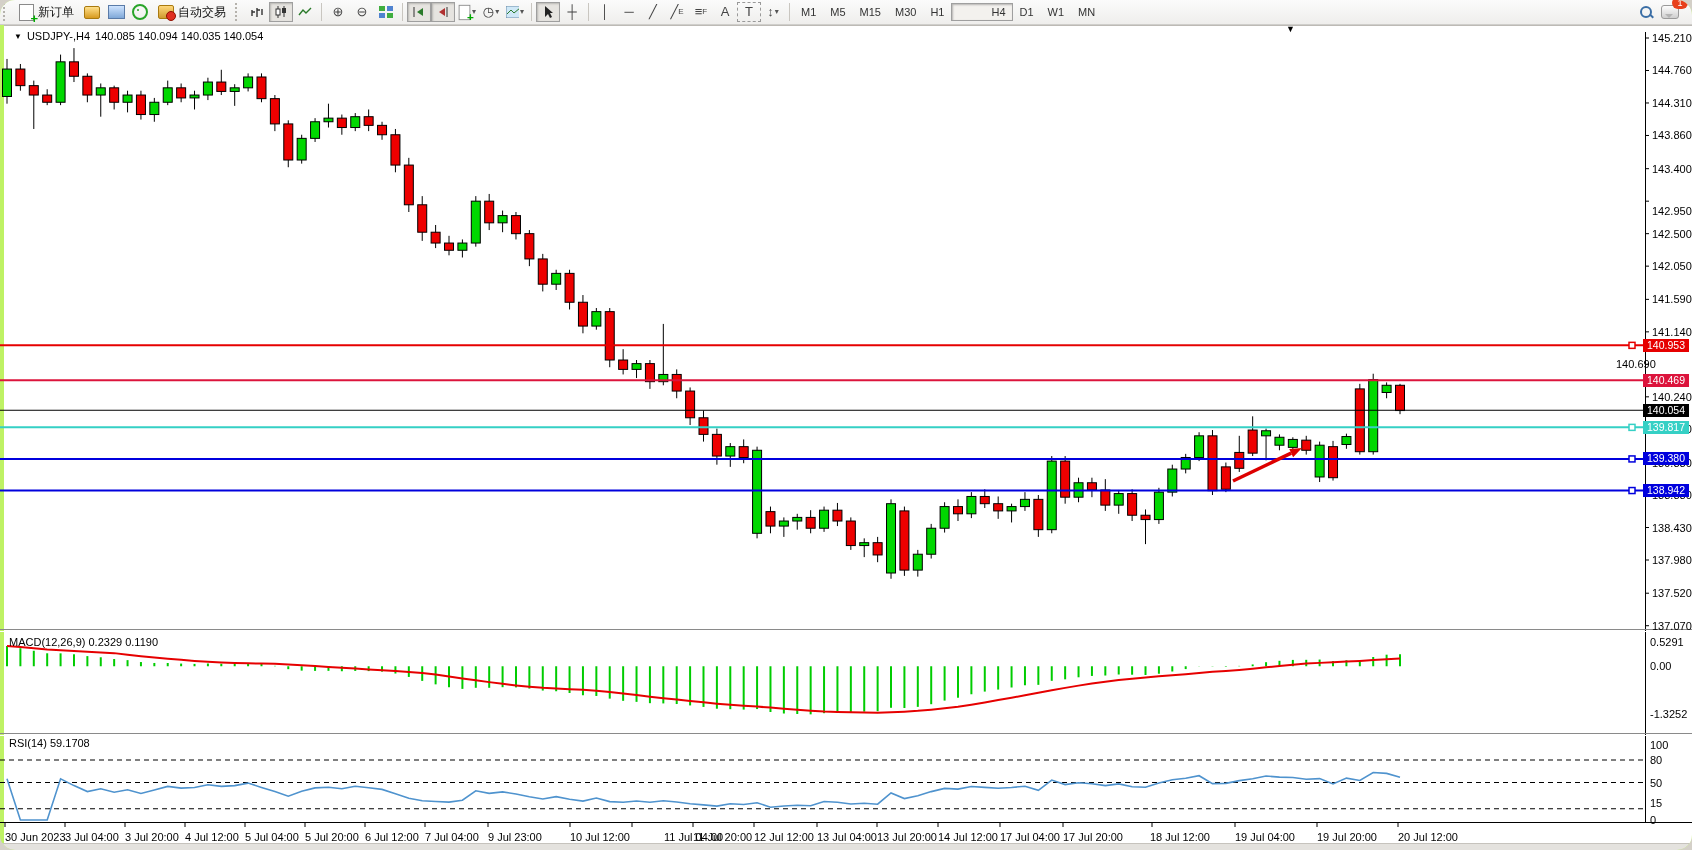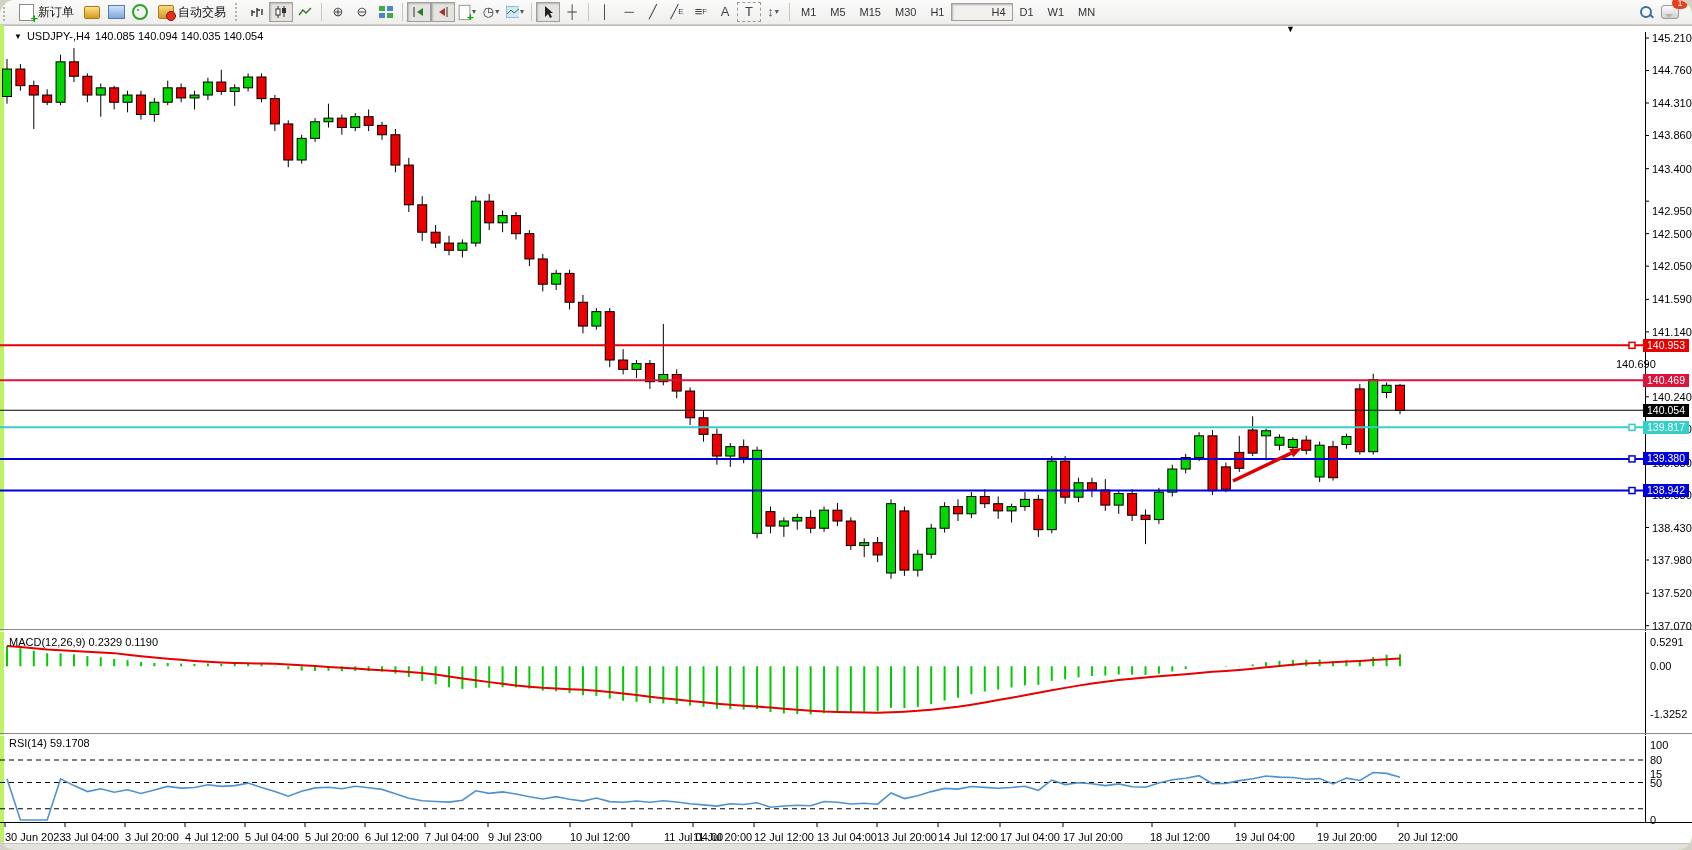--- a/index.html
+++ b/index.html
@@ -634,18 +634,18 @@
       <div class="axlabel" style="left: 1317px; top: 831px;">19 Jul 20:00</div>
       <div class="axlabel" style="left: 1398px; top: 831px;">20 Jul 12:00</div>
     </div>
   <div id="indicator-axis">
       <div class="axlabel" style="left: 1650px; top: 636px;">0.5291</div>
       <div class="axlabel" style="left: 1650px; top: 660.254px;">0.00</div>
       <div class="axlabel" style="left: 1650px; top: 708px;">-1.3252</div>
       <div class="axlabel" style="left: 1650px; top: 739px;">100</div>
       <div class="axlabel" style="left: 1650px; top: 754px;">80</div>
       <div class="axlabel" style="left: 1650px; top: 776.5px;">50</div>
-      <div class="axlabel" style="left: 1650px; top: 768px;">15</div>
+      <div class="axlabel" style="left: 1650px; top: 797px;">15</div>
       <div class="axlabel" style="left: 1650px; top: 814px;">0</div>
     </div>
 
   <div id="botstrip"></div>
 </div>
 
 </body></html>

